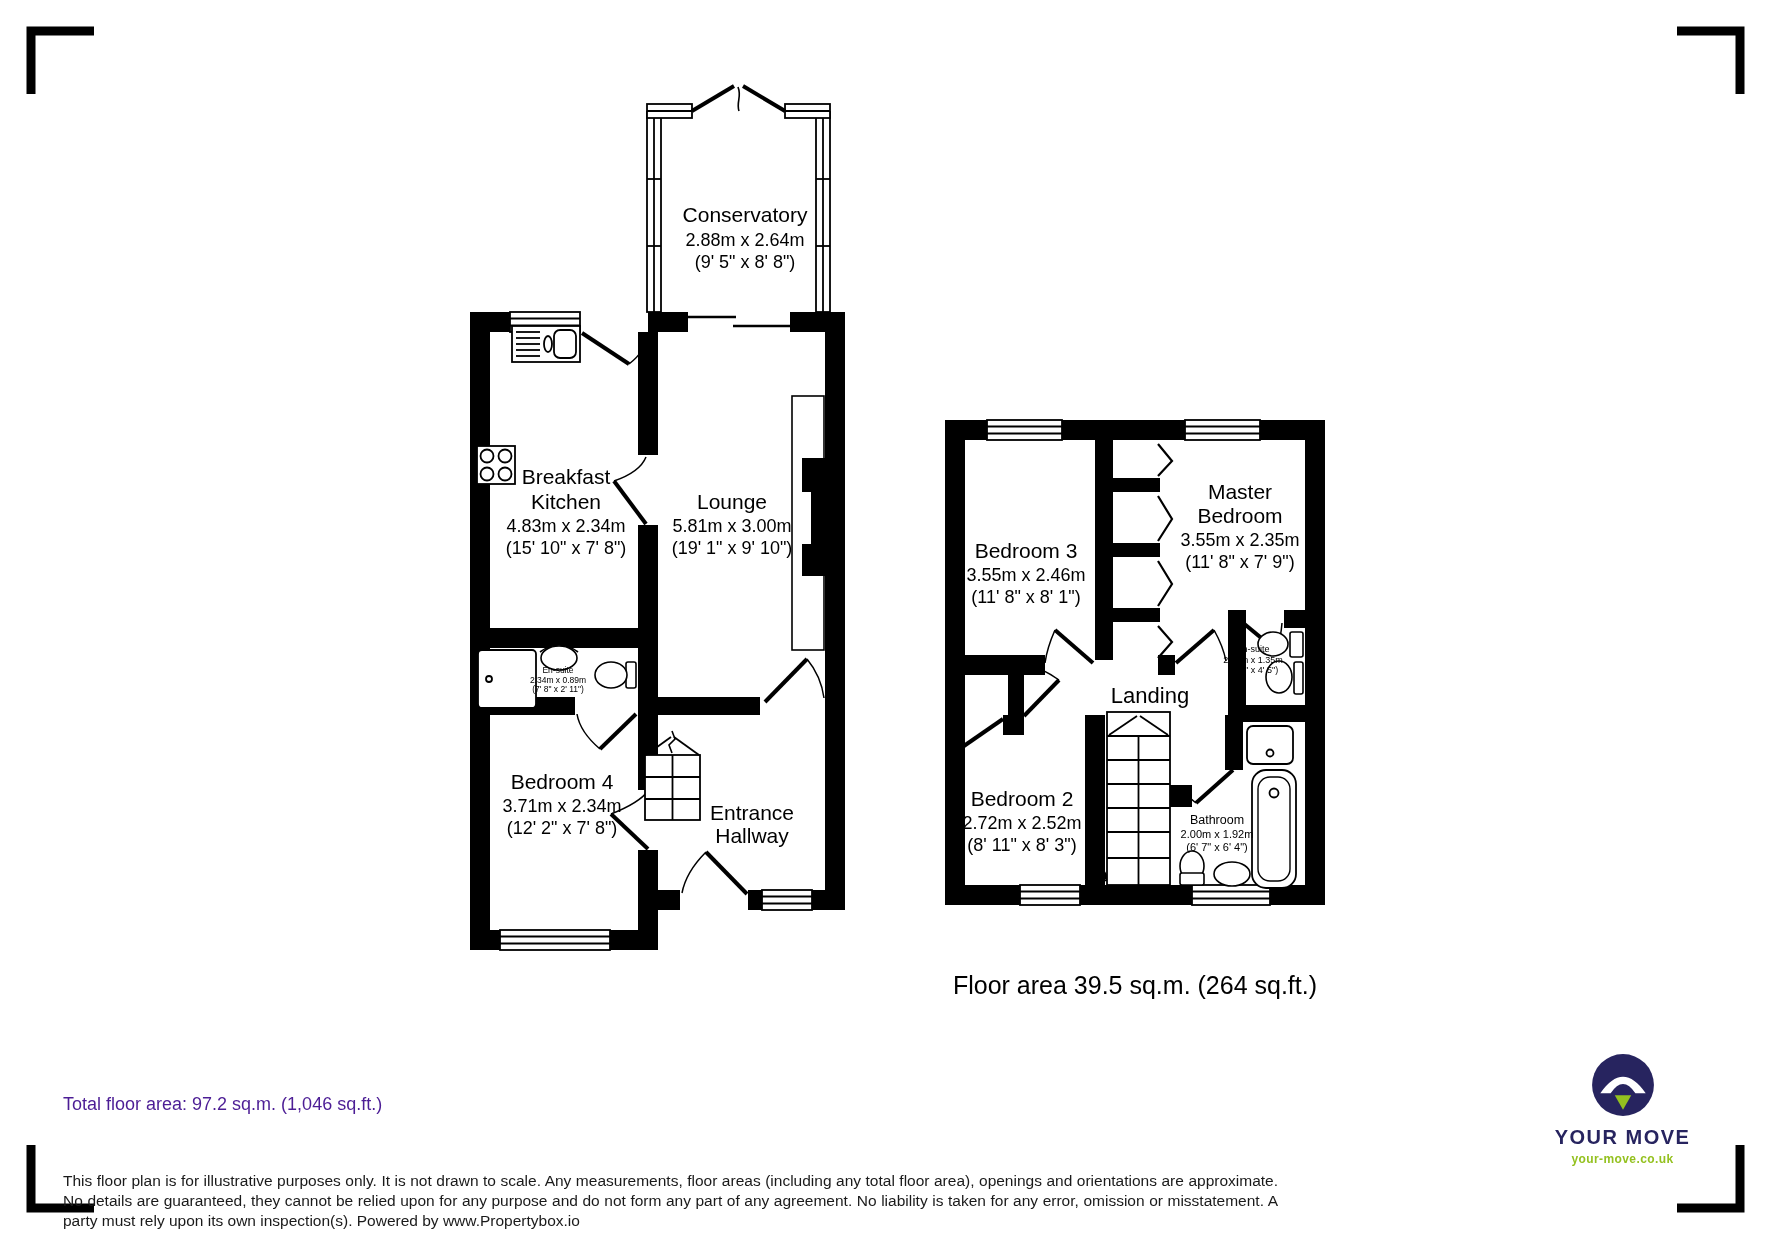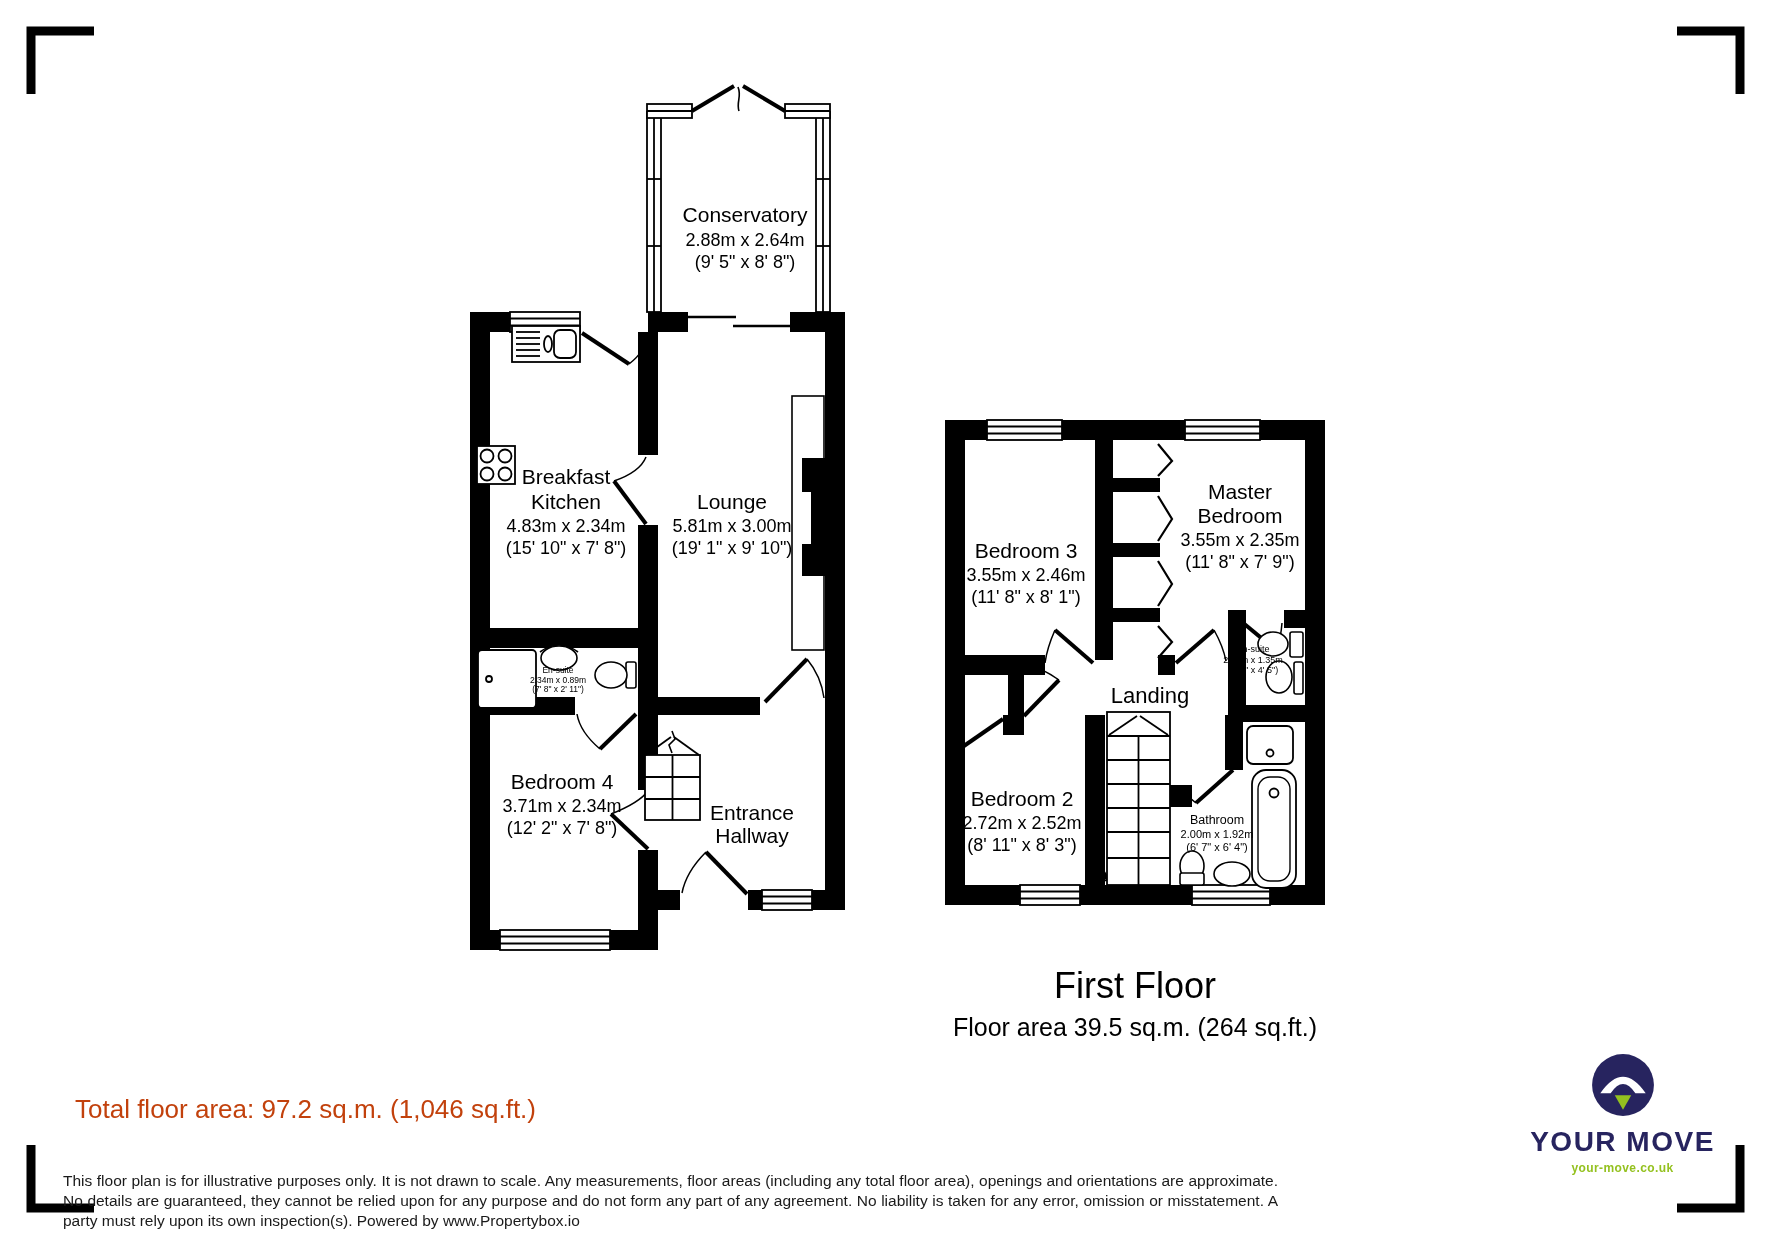--- a/index.html
+++ b/index.html
@@ -2,25 +2,25 @@
 <html><head>
 <meta charset="utf-8">
 <style>
   html,body{margin:0;padding:0;background:#fff;}
   #canvas{position:relative;width:1771px;height:1239px;background:#ffffff;overflow:hidden;
           font-family:"Liberation Sans", sans-serif;color:#000;}
   svg text{font-family:"Liberation Sans", sans-serif;fill:#000;}
   .caption{position:absolute;text-align:center;}
   .caption .title{font-size:36px;color:#000;}
   .caption .area{font-size:25px;margin-top:6px;color:#000;}
-  #total-area{position:absolute;left:75px;top:1094px;font-size:26px;color:#c2410c;}
+  #total-area{position:absolute;left:63px;top:1094px;font-size:18px;color:#4c1d95;}
   #disclaimer{position:absolute;left:63px;top:1143px;width:1215px;font-size:15.5px;line-height:1.28;
               color:#1a1a1a;text-align:justify;margin-top:28px;}
   #brand{position:absolute;left:1525px;top:1052px;width:195px;text-align:center;}
-  #brand .brand-name{font-size:28px;font-weight:bold;letter-spacing:1.5px;color:#27245f;margin-top:4px;}
+  #brand .brand-name{font-size:20px;font-weight:bold;letter-spacing:1.5px;color:#27245f;margin-top:4px;}
   #brand .brand-url{font-size:12px;font-weight:bold;letter-spacing:.4px;color:#94c11f;margin-top:3px;}
 </style>
 </head>
 <body>
 
 <div id="canvas">
 
   <svg width="1771" height="1239" viewBox="0 0 1771 1239" style="position:absolute;left:0;top:0;">
 
     <g stroke="#000" stroke-width="9" fill="none">
@@ -362,21 +362,20 @@
         <g>
           <text x="1217" y="824" font-size="12.5">Bathroom</text>
           <text x="1217" y="838" font-size="11">2.00m x 1.92m</text>
           <text x="1217" y="851" font-size="11">(6' 7" x 6' 4")</text>
         </g>
       </g>
     </g>
   </svg>
 
   <div class="caption" style="left:885px;top:965px;width:500px;">
-    <div class="title">First Floor</div>
     <div class="area">Floor area 39.5 sq.m. (264 sq.ft.)</div>
   </div>
 
   <div id="total-area">Total floor area: 97.2 sq.m. (1,046 sq.ft.)</div>
   <div id="disclaimer">This floor plan is for illustrative purposes only. It is not drawn to scale. Any measurements, floor areas (including any total floor area), openings and orientations are approximate. No details are guaranteed, they cannot be relied upon for any purpose and do not form any part of any agreement. No liability is taken for any error, omission or misstatement. A party must rely upon its own inspection(s). Powered by www.Propertybox.io</div>
 
   <div id="brand">
     <svg width="66" height="66" viewBox="0 0 64 64">
       <circle cx="32" cy="32" r="30" fill="#27245f"></circle>
       <path d="M10,40 Q32,8 54,40 L44,40 Q32,22 20,40 Z" fill="#ffffff"></path>

